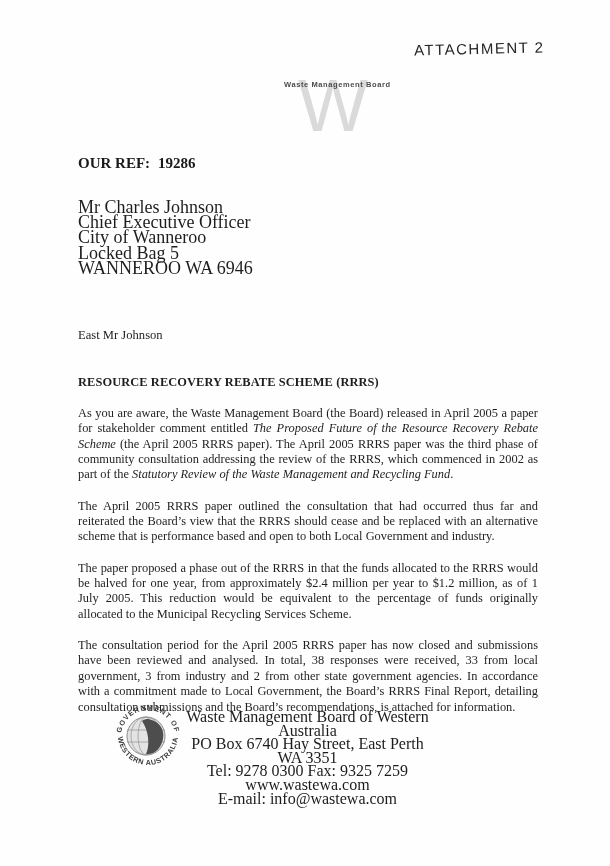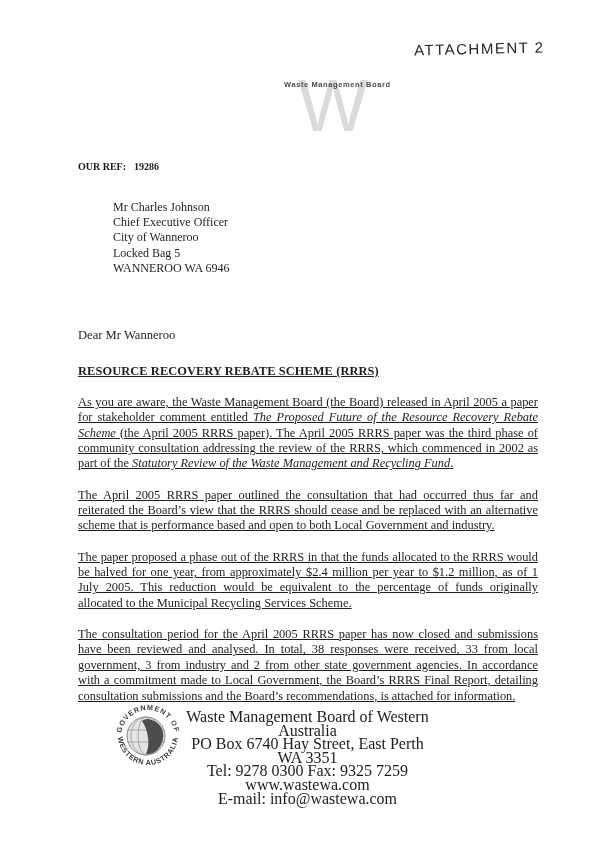--- a/index.html
+++ b/index.html
@@ -53,53 +53,51 @@
     font-weight: bold;
     letter-spacing: 0.6px;
     color: #4c4c4c;
     white-space: nowrap;
   }
   .header-logo { top: 76px; left: 272px; }
 
   
   .ref {
     position: absolute;
-    top: 161px;
+    top: 155px;
     left: 78px;
-    font-size: 10px;
+    font-size: 15px;
     font-weight: bold;
     color: #1a1a1a;
   }
   .ref-number { margin-left: 8px; }
 
   
   .recipient {
     position: absolute;
     top: 200px;
     left: 78px;
-    font-size: 12px;
+    font-size: 18px;
     line-height: 15.2px;
-    margin-left: 35px;
   }
 
   
   .salutation {
     position: absolute;
     top: 328px;
     left: 78px;
     font-size: 12.6px;
   }
 
   
   .body-block {
     position: absolute;
-    top: 364px;
+    top: 375px;
     left: 78px;
     width: 460px;
-    text-decoration: underline;
   }
   .subject {
     font-size: 12.4px;
     font-weight: bold;
     margin-bottom: 14px;
     letter-spacing: 0.1px;
   }
   .para {
     margin: 16px 0 13px 0;
     font-size: 12.4px;
@@ -138,21 +136,21 @@
   </div>
 
   <div class="recipient">
     <div>Mr Charles Johnson</div>
     <div>Chief Executive Officer</div>
     <div>City of Wanneroo</div>
     <div>Locked Bag 5</div>
     <div>WANNEROO  WA  6946</div>
   </div>
 
-  <div class="salutation">Dear Mr Wanneroo</div>
+  <div class="salutation">East Mr Johnson</div>
 
   <div class="body-block">
     <div class="subject">RESOURCE RECOVERY REBATE SCHEME (RRRS)</div>
     <p class="para"><span>As you are aware, the Waste Management Board (the Board) released in April 2005 a paper for stakeholder comment entitled </span><i>The Proposed Future of the Resource Recovery Rebate Scheme</i><span> (the April 2005 RRRS paper).  The April 2005 RRRS paper was the third phase of community consultation addressing the review of the RRRS, which commenced in 2002 as part of the </span><i>Statutory Review of the Waste Management and Recycling Fund</i><span>.</span></p>
     <p class="para"><span>The April 2005 RRRS paper outlined the consultation that had occurred thus far and reiterated the Board’s view that the RRRS should cease and be replaced with an alternative scheme that is performance based and open to both Local Government and industry.</span></p>
     <p class="para"><span>The paper proposed a phase out of the RRRS in that the funds allocated to the RRRS would be halved for one year, from approximately $2.4 million per year to $1.2 million, as of 1 July 2005.  This reduction would be equivalent to the percentage of funds originally allocated to the Municipal Recycling Services Scheme.</span></p>
     <p class="para"><span>The consultation period for the April 2005 RRRS paper has now closed and submissions have been reviewed and analysed.  In total, 38 responses were received, 33 from local government, 3 from industry and 2 from other state government agencies. In accordance with a commitment made to Local Government, the Board’s RRRS Final Report, detailing consultation submissions and the Board’s recommendations, is attached for information.</span></p>
   </div>
 
   <div class="footer">

